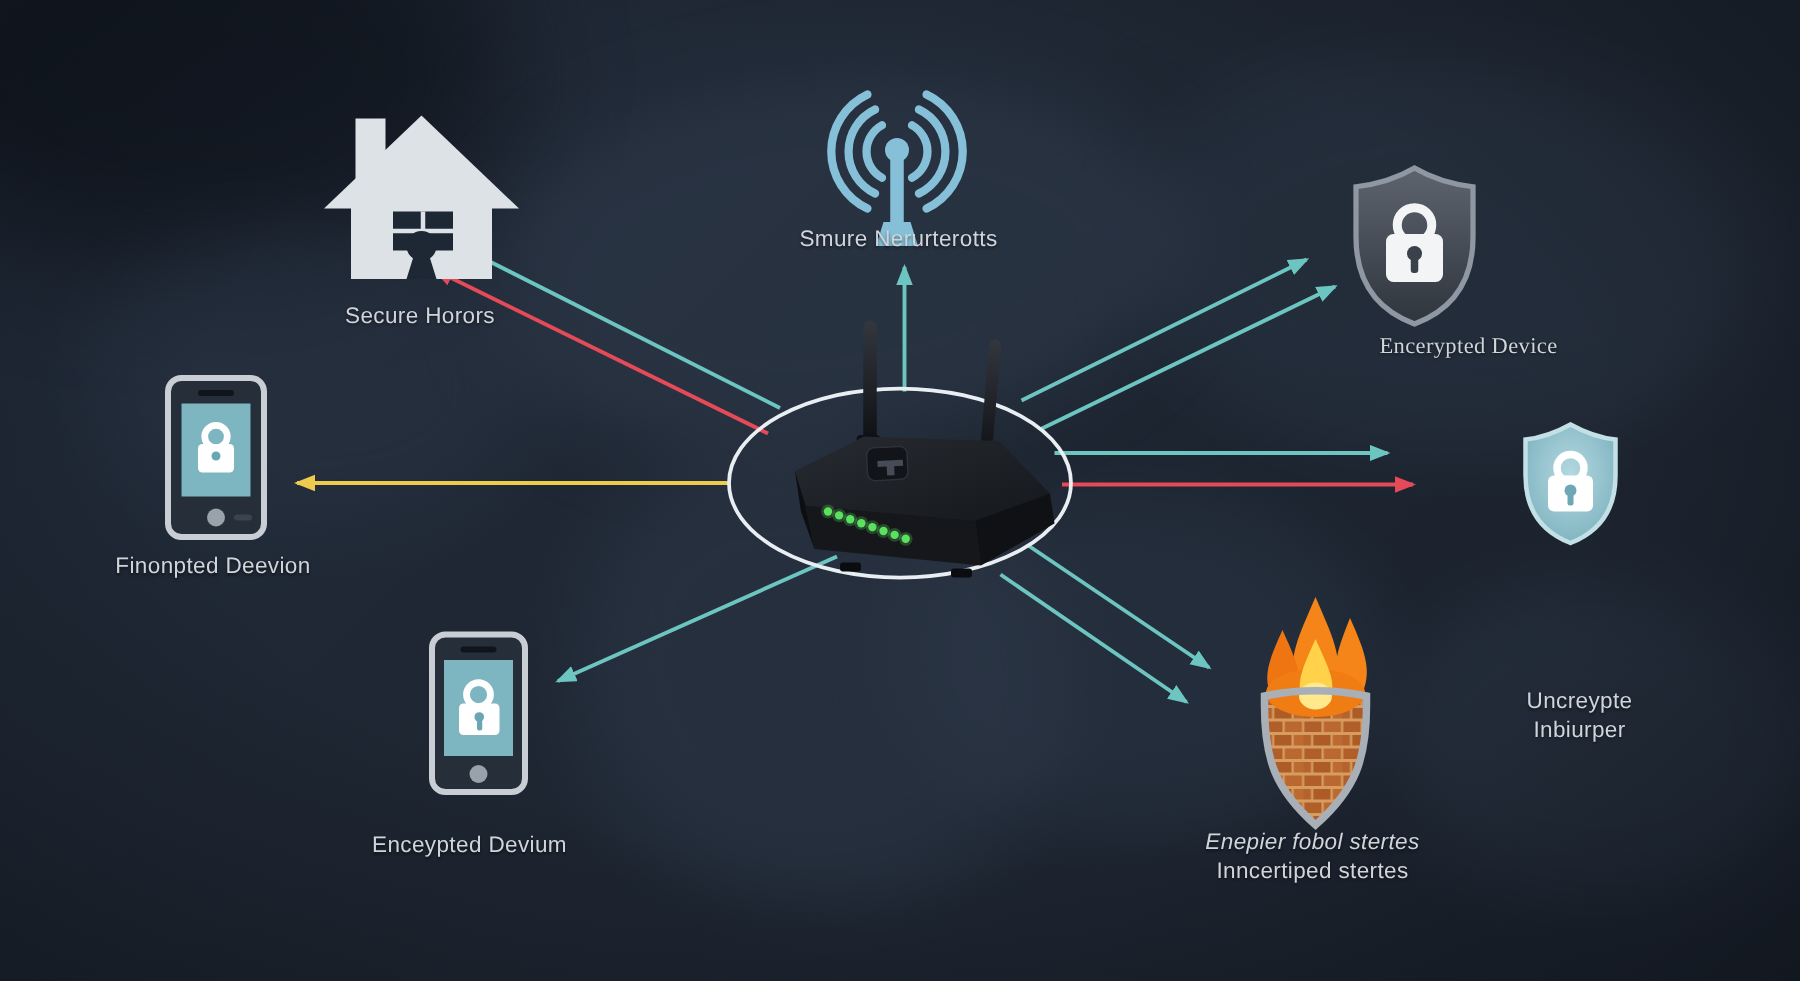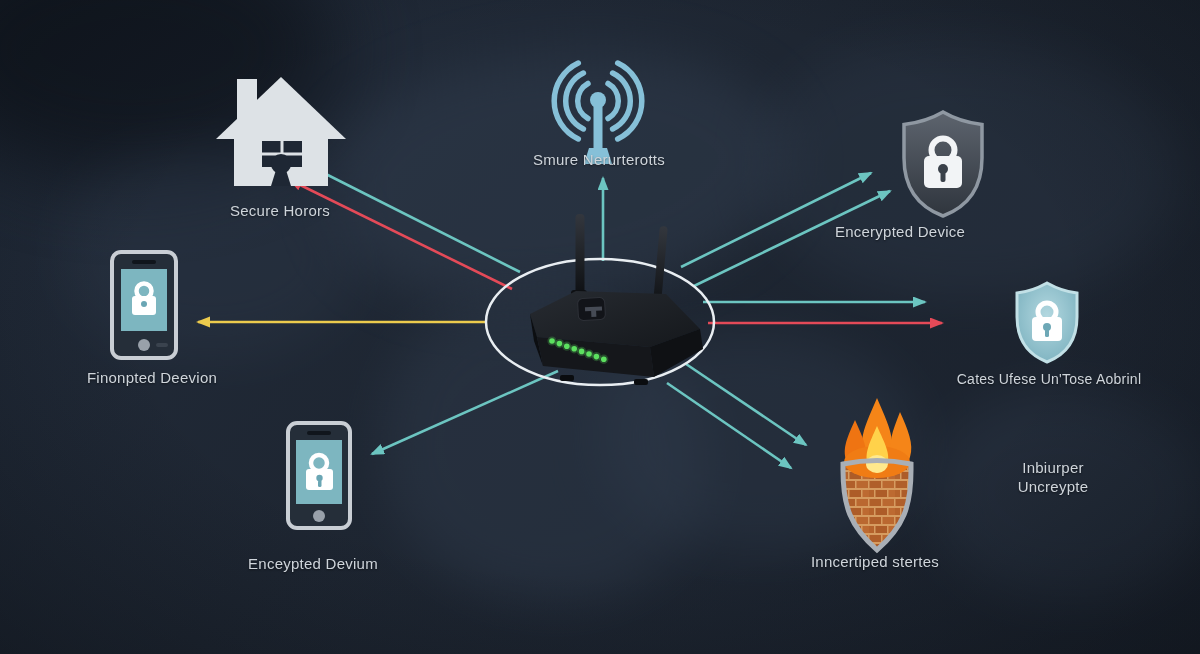--- a/index.html
+++ b/index.html
@@ -16,23 +16,23 @@
   .b4{left:60px;top:150px;width:300px;height:210px;opacity:.3;}
   .b5{left:930px;top:390px;width:280px;height:210px;opacity:.35;}
   .b6{left:600px;top:330px;width:320px;height:220px;opacity:.4;}
   .dark1{position:absolute;left:-80px;top:-80px;width:420px;height:260px;background:#121821;filter:blur(40px);opacity:.9;border-radius:50%;}
   .stage::after{content:"";position:absolute;inset:0;pointer-events:none;
     background:radial-gradient(ellipse at 50% 45%,rgba(0,0,0,0) 55%,rgba(5,8,12,.38) 100%);}
   svg.art{position:absolute;left:0;top:0;z-index:2;}
   .label{position:absolute;z-index:3;text-align:center;color:#cfd5db;font-size:15px;letter-spacing:.25px;text-shadow:0 1px 2px rgba(0,0,0,.5);line-height:19px;}
   .l-home{left:180px;top:201px;width:200px;}
   .l-wifi{left:492px;top:150px;width:214px;}
-  .l-shield-tr{left:800px;top:222px;width:200px;}
+  .l-shield-tr{left:879px;top:222px;width:200px;font-family:Liberation Serif, serif;}
   .l-shield-r{left:942px;top:370px;width:214px;font-size:14px;}
-  .l-phone-left{left:52px;top:368px;width:200px;}
+  .l-phone-left{left:42px;top:368px;width:200px;}
   .l-phone-bottom{left:213px;top:554px;width:200px;}
   .l-firewall{left:755px;top:552px;width:240px;}
   .l-firewall .line1{font-style:italic;}
   .l-note{left:953px;top:458px;width:200px;}
   .label span{display:block;}
 </style>
 </head>
 <body>
 
 <div class="stage">
@@ -213,29 +213,27 @@
 
   <div class="label l-home">
     <span>Secure Horors</span>
   </div>
   <div class="label l-wifi">
     <span>Smure Nerurterotts</span>
   </div>
   <div class="label l-shield-tr">
     <span>Encerypted Device</span>
   </div>
-  <div class="label l-shield-r">
-    <span>Cates Ufese Un'Tose Aobrinl</span>
-  </div>
   <div class="label l-phone-left">
     <span>Finonpted Deevion</span>
   </div>
   <div class="label l-phone-bottom">
     <span>Enceypted Devium</span>
   </div>
   <div class="label l-firewall">
+    <span class="line1">Enepier fobol stertes</span>
     <span>Inncertiped stertes</span>
   </div>
   <div class="label l-note">
+    <span>Uncreypte</span>
     <span>Inbiurper</span>
-    <span>Uncreypte</span>
   </div>
 </div>
 
 </body></html>

